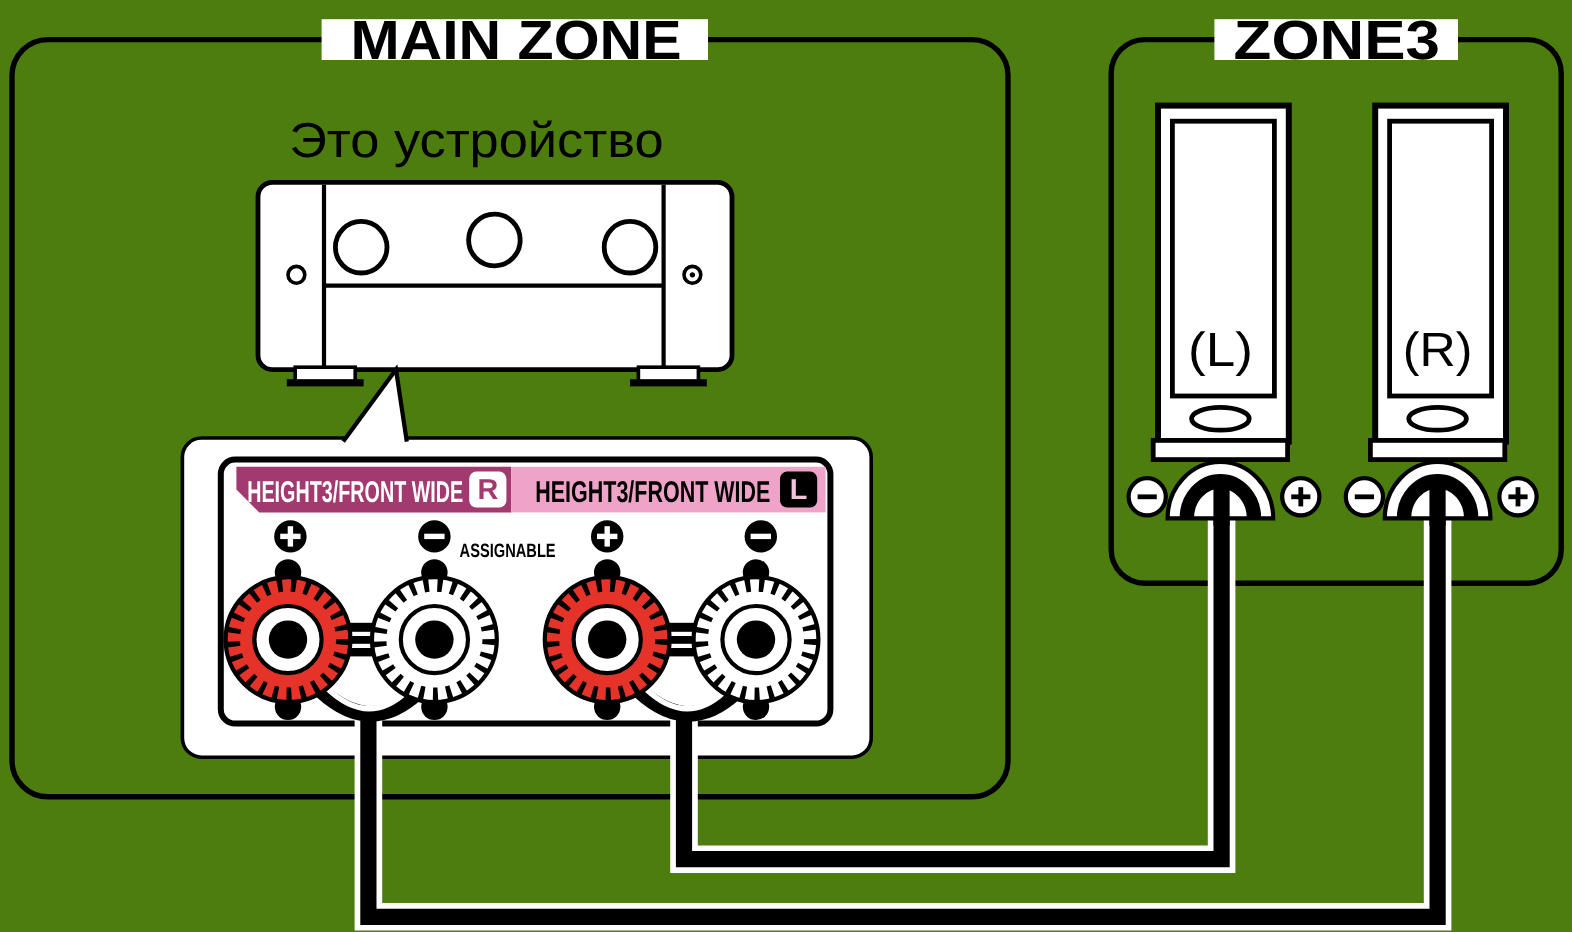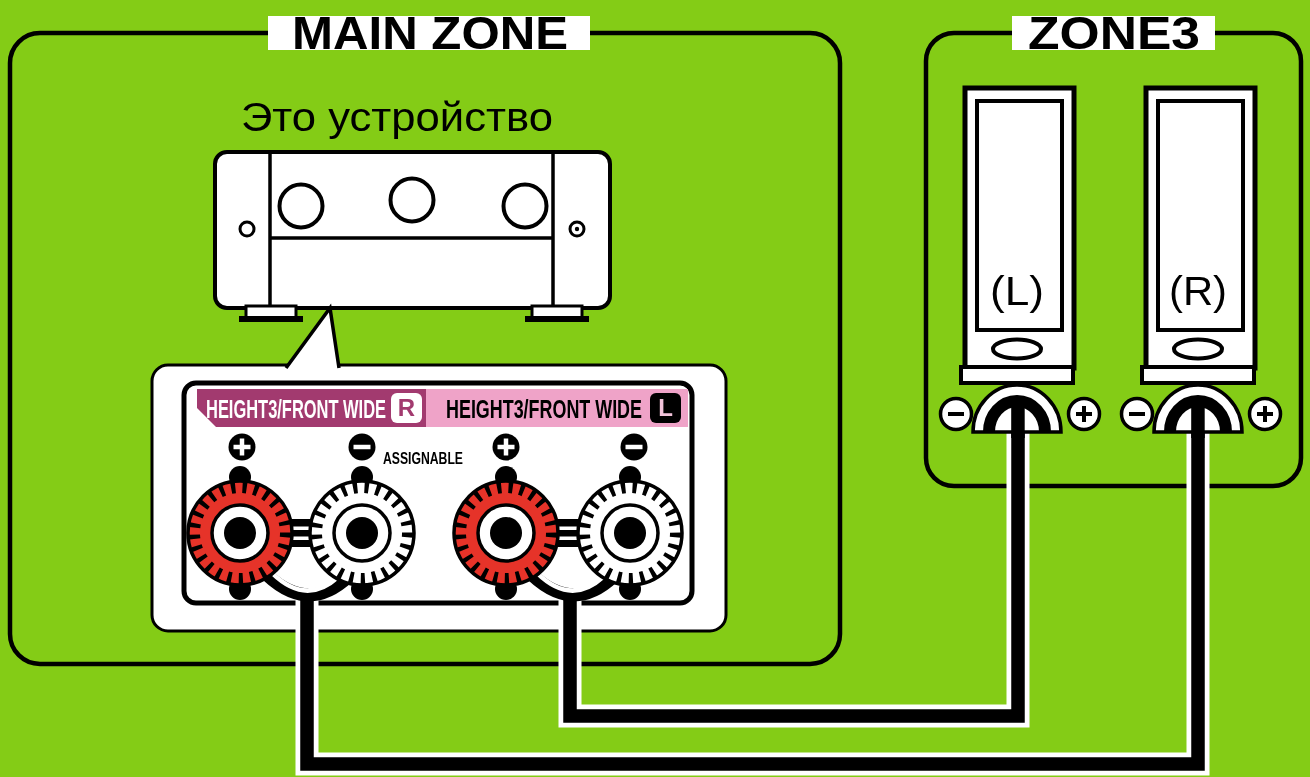--- a/index.html
+++ b/index.html
@@ -1,16 +1,16 @@
 <!DOCTYPE html>
 <html><head>
 <meta charset="utf-8">
 <style>
   html,body{margin:0;padding:0;background:#fff;}
-  .stage{position:relative;width:1310px;height:777px;background:#84cc16;overflow:hidden;}
+  .stage{position:relative;width:1310px;height:777px;background:#4d7c0f;overflow:hidden;}
   svg{display:block;}
   .t-title{font:700 46px "Liberation Sans","DejaVu Sans",sans-serif;fill:#000;}
   .t-device{font:400 41px "Liberation Sans","DejaVu Sans",sans-serif;fill:#000;}
   .t-strip{font:700 25px "Liberation Sans","DejaVu Sans",sans-serif;}
   .t-badge{font:700 24px "Liberation Sans","DejaVu Sans",sans-serif;}
   .t-assign{font:700 16px "Liberation Sans","DejaVu Sans",sans-serif;fill:#000;}
   .t-spk{font:400 40px "Liberation Sans","DejaVu Sans",sans-serif;fill:#000;}
 </style>
 </head>
 <body>

